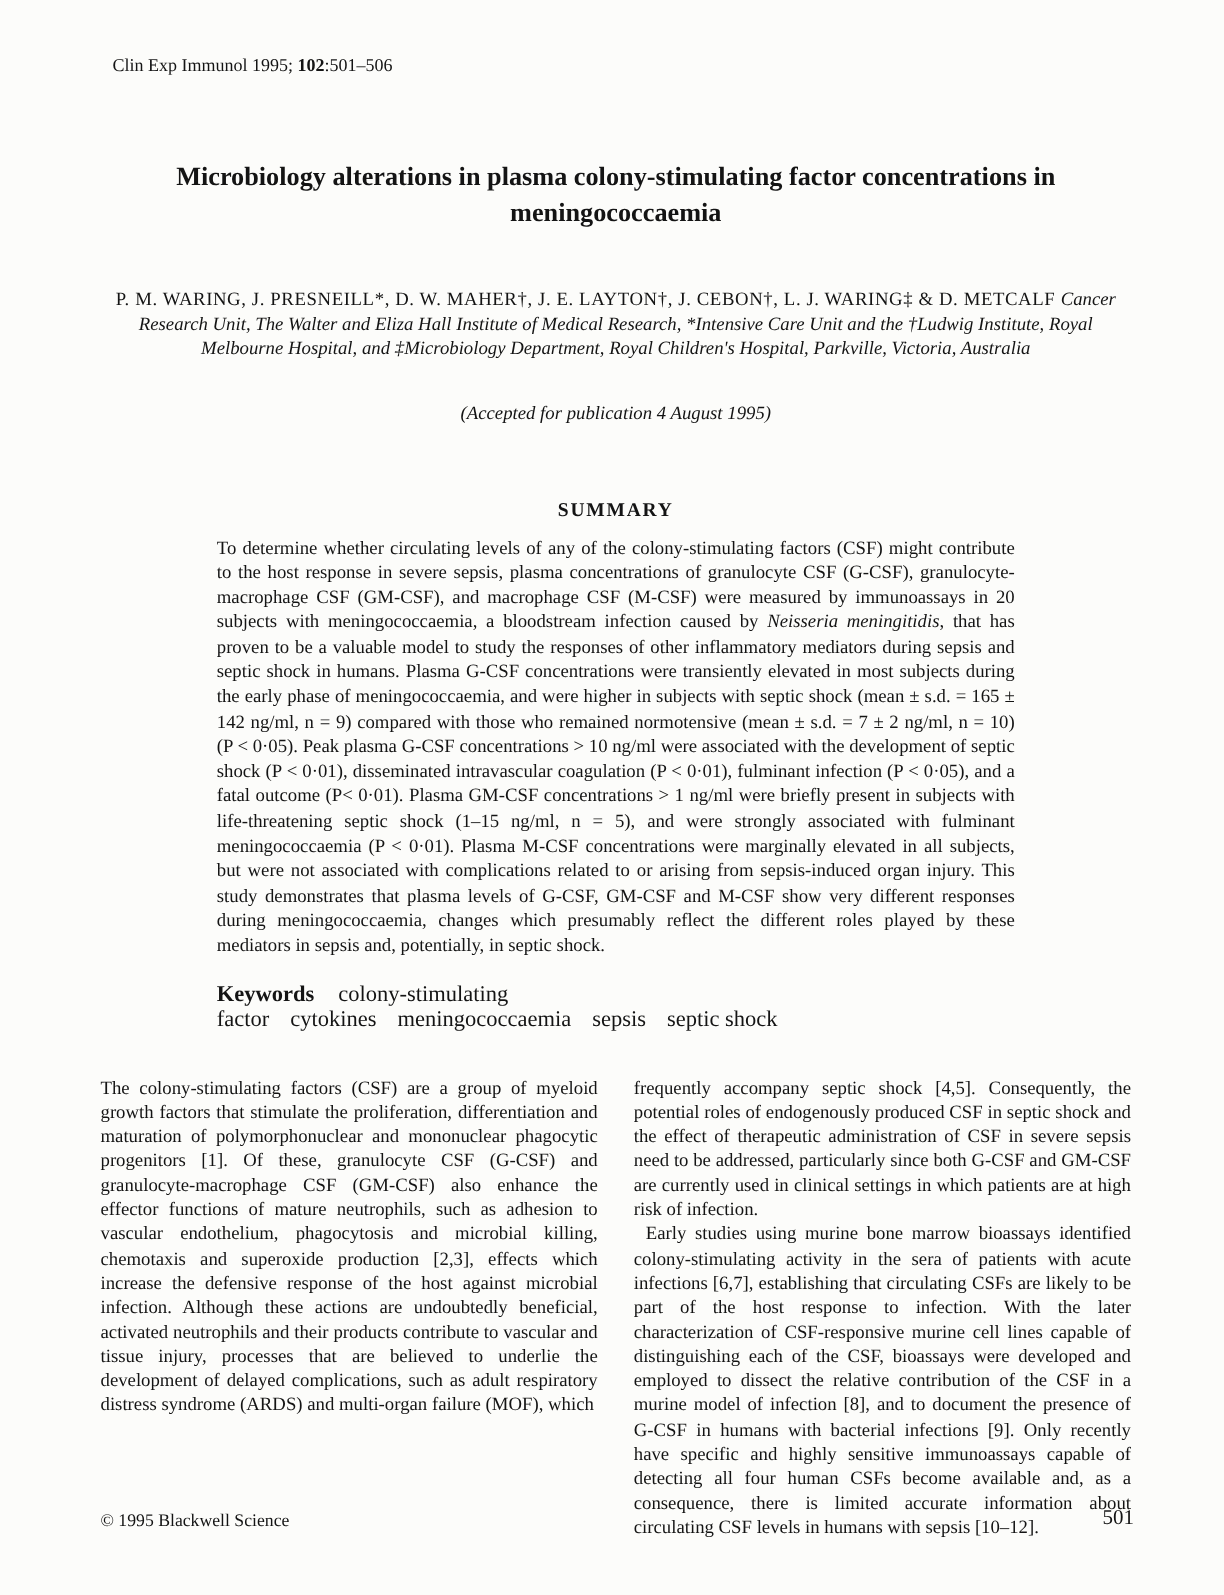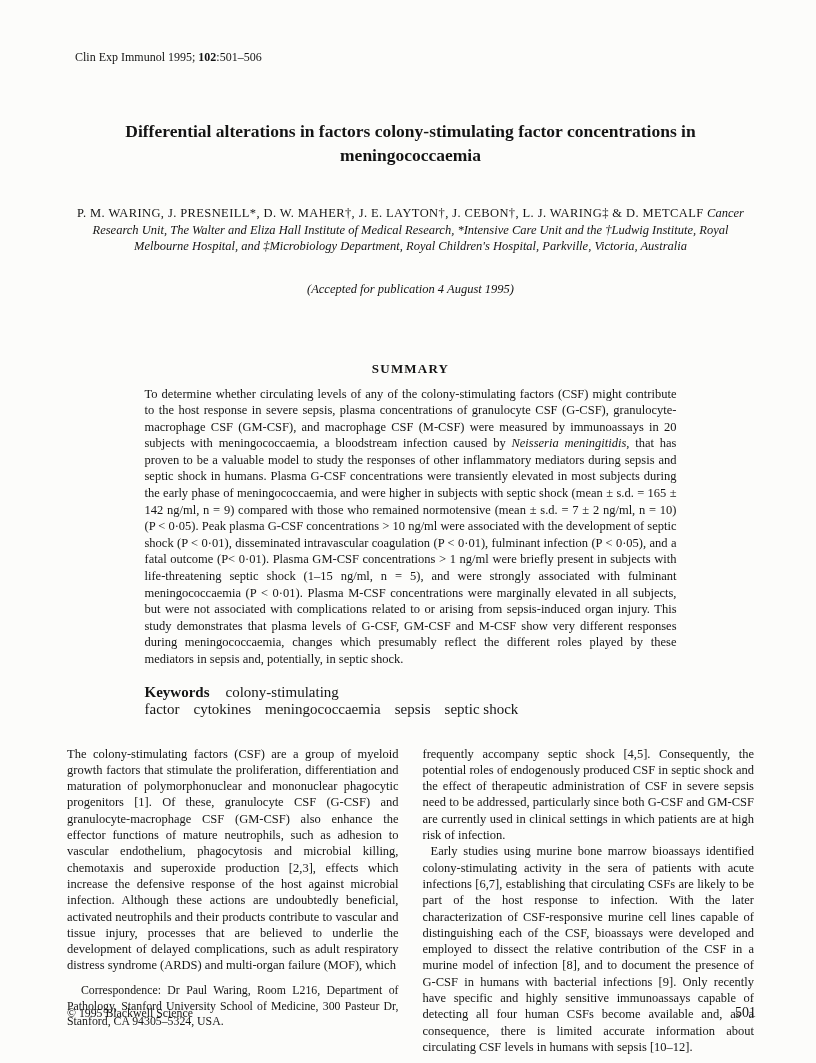--- a/index.html
+++ b/index.html
@@ -7,21 +7,21 @@
     padding: 0;
     background: #fbfbf8;
     color: #141414;
     font-family: "Liberation Serif", "DejaVu Serif", serif;
   }
   .page {
     position: relative;
     width: 816px;
     height: 1063px;
     box-sizing: border-box;
-    padding: 50px 62px 18px 67px;
+    padding: 36px 62px 18px 67px;
     background: #fcfcfa;
     overflow: hidden;
   }
   .journal-ref {
     font-size: 12px;
     margin-left: 8px;
   }
   .journal-ref b { font-weight: bold; }
   .article-title {
     font-size: 17.5px;
@@ -44,21 +44,21 @@
     font-style: italic;
   }
   .accepted {
     margin: 27px 0 0 0;
     text-align: center;
     font-style: italic;
     font-size: 12.5px;
   }
   .summary-section {
     width: 532px;
-    margin: 64px auto 0 auto;
+    margin: 49px auto 0 auto;
   }
   .section-heading {
     font-size: 13px;
     font-weight: bold;
     letter-spacing: 1.2px;
     text-align: center;
     margin: 0 0 9px 0;
   }
   .summary-text {
     margin: 0;
@@ -113,38 +113,37 @@
   .copyright { font-size: 11.8px; }
   .page-number { font-size: 14px; }
 </style>
 </head>
 <body>
 
 <div class="page">
 
   <div class="journal-ref"><span>Clin Exp Immunol 1995; </span><b>102</b><span>:501–506</span></div>
 
-  <h1 class="article-title">Differential alterations in factors colony-stimulating factor concentrations in meningococcaemia</h1>
+  <h1 class="article-title">Microbiology alterations in plasma colony-stimulating factor concentrations in meningococcaemia</h1>
 
   <p class="authors"><span class="names">P. M. WARING, J. PRESNEILL*, D. W. MAHER†, J. E. LAYTON†, J. CEBON†, L. J. WARING‡ &amp; D. METCALF </span><span class="affil">Cancer Research Unit, The Walter and Eliza Hall Institute of Medical Research, *Intensive Care Unit and the †Ludwig Institute, Royal Melbourne Hospital, and ‡Microbiology Department, Royal Children's Hospital, Parkville, Victoria, Australia</span></p>
 
   <p class="accepted">(Accepted for publication 4 August 1995)</p>
 
   <div class="summary-section">
     <h2 class="section-heading">SUMMARY</h2>
     <p class="summary-text"><span>To determine whether circulating levels of any of the colony-stimulating factors (CSF) might contribute to the host response in severe sepsis, plasma concentrations of granulocyte CSF (G-CSF), granulocyte-macrophage CSF (GM-CSF), and macrophage CSF (M-CSF) were measured by immunoassays in 20 subjects with meningococcaemia, a bloodstream infection caused by </span><span class="species">Neisseria meningitidis</span><span>, that has proven to be a valuable model to study the responses of other inflammatory mediators during sepsis and septic shock in humans. Plasma G-CSF concentrations were transiently elevated in most subjects during the early phase of meningococcaemia, and were higher in subjects with septic shock (mean ± s.d. = 165 ± 142 ng/ml, n = 9) compared with those who remained normotensive (mean ± s.d. = 7 ± 2 ng/ml, n = 10) (P &lt; 0·05). Peak plasma G-CSF concentrations &gt; 10 ng/ml were associated with the development of septic shock (P &lt; 0·01), disseminated intravascular coagulation (P &lt; 0·01), fulminant infection (P &lt; 0·05), and a fatal outcome (P&lt; 0·01). Plasma GM-CSF concentrations &gt; 1 ng/ml were briefly present in subjects with life-threatening septic shock (1–15 ng/ml, n = 5), and were strongly associated with fulminant meningococcaemia (P &lt; 0·01). Plasma M-CSF concentrations were marginally elevated in all subjects, but were not associated with complications related to or arising from sepsis-induced organ injury. This study demonstrates that plasma levels of G-CSF, GM-CSF and M-CSF show very different responses during meningococcaemia, changes which presumably reflect the different roles played by these mediators in sepsis and, potentially, in septic shock.</span></p>
     <p class="keywords-line">
       <span class="kw-label">Keywords</span><span class="kw">colony-stimulating factor</span><span class="kw">cytokines</span><span class="kw">meningococcaemia</span><span class="kw">sepsis</span><span class="kw">septic shock</span>
     </p>
   </div>
 
   <div class="columns">
     <div class="col">
       <p>The colony-stimulating factors (CSF) are a group of myeloid growth factors that stimulate the proliferation, differentiation and maturation of polymorphonuclear and mononuclear phagocytic progenitors [1]. Of these, granulocyte CSF (G-CSF) and granulocyte-macrophage CSF (GM-CSF) also enhance the effector functions of mature neutrophils, such as adhesion to vascular endothelium, phagocytosis and microbial killing, chemotaxis and superoxide production [2,3], effects which increase the defensive response of the host against microbial infection. Although these actions are undoubtedly beneficial, activated neutrophils and their products contribute to vascular and tissue injury, processes that are believed to underlie the development of delayed complications, such as adult respiratory distress syndrome (ARDS) and multi-organ failure (MOF), which</p>
-      <p class="correspondence">Correspondence: Dr Paul Waring, Room L216, Department of Pathology, Stanford University School of Medicine, 300 Pasteur Dr, Stanford, CA 94305–5324, USA.</p>
     </div>
     <div class="col">
       <p>frequently accompany septic shock [4,5]. Consequently, the potential roles of endogenously produced CSF in septic shock and the effect of therapeutic administration of CSF in severe sepsis need to be addressed, particularly since both G-CSF and GM-CSF are currently used in clinical settings in which patients are at high risk of infection.</p>
       <p class="para-indent">Early studies using murine bone marrow bioassays identified colony-stimulating activity in the sera of patients with acute infections [6,7], establishing that circulating CSFs are likely to be part of the host response to infection. With the later characterization of CSF-responsive murine cell lines capable of distinguishing each of the CSF, bioassays were developed and employed to dissect the relative contribution of the CSF in a murine model of infection [8], and to document the presence of G-CSF in humans with bacterial infections [9]. Only recently have specific and highly sensitive immunoassays capable of detecting all four human CSFs become available and, as a consequence, there is limited accurate information about circulating CSF levels in humans with sepsis [10–12].</p>
     </div>
   </div>
 
   <div class="footer-row">
     <span class="copyright">© 1995 Blackwell Science</span>
     <span class="page-number">501</span>

